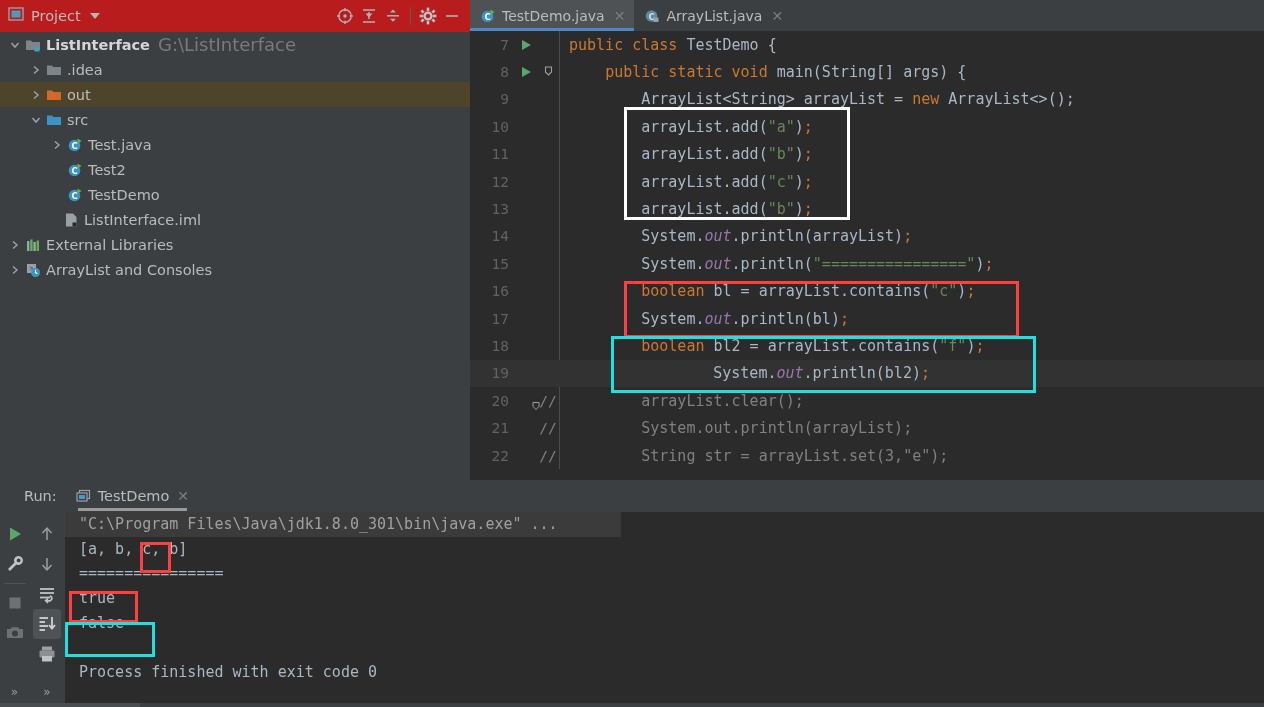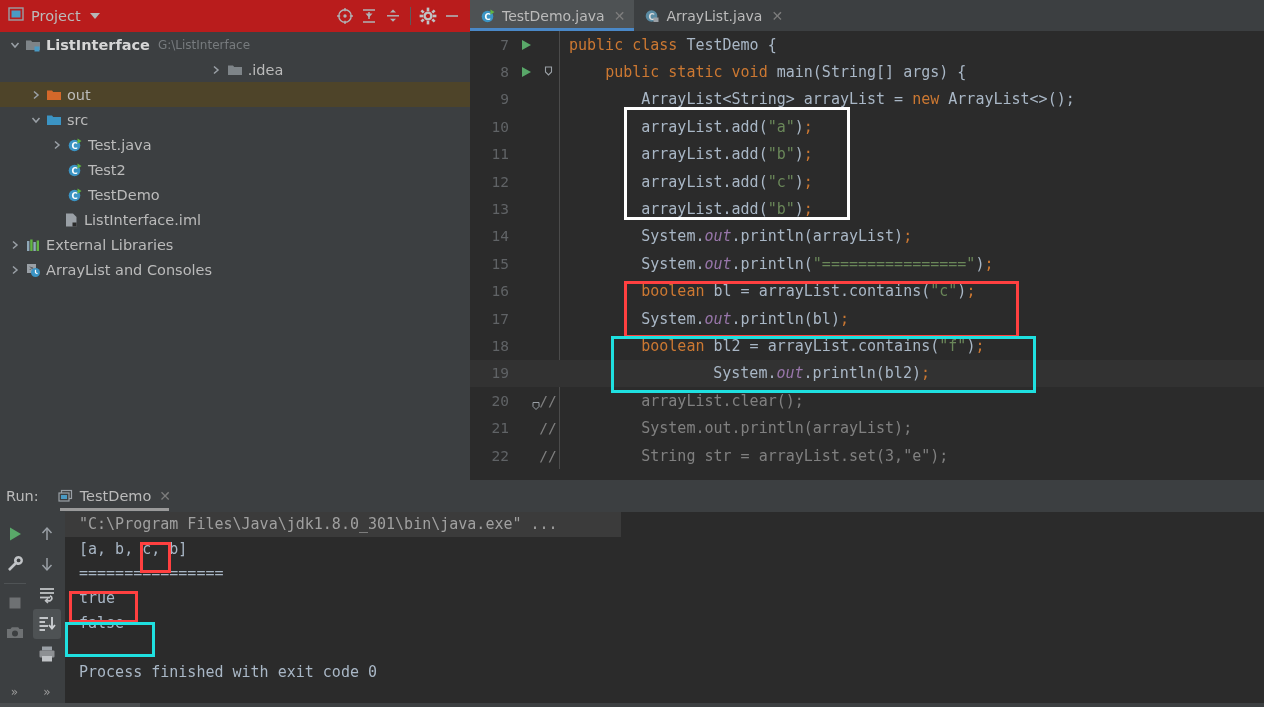--- a/index.html
+++ b/index.html
@@ -50,21 +50,21 @@
     width: 17px; height: 25px; display: flex; align-items: center;
     justify-content: center; flex: 0 0 17px;
   }
   .arrow svg { display: block; }
   .node-icon {
     width: 20px; height: 25px; display: flex; align-items: center;
     justify-content: center; flex: 0 0 20px; margin-right: 3px;
   }
   .node-label { font-size: 14.5px; }
   .node-label.bold { font-weight: bold; color: #d6d6d6; }
-  .node-path { color: #777b7e; font-size: 12px; margin-left: 8px; }
+  .node-path { color: #777b7e; font-size: 18px; margin-left: 8px; }
 
   
   .editor {
     position: absolute; left: 470px; top: 0; width: 794px; height: 480px;
     background: #2b2b2b;
   }
   .tabbar {
     height: 31px; background: #3c3f41; display: flex; align-items: stretch;
     position: relative;
   }
@@ -132,20 +132,21 @@
   .anno.cyan  { border: 3px solid #1fe0e0; }
 
   
   .run-panel {
     position: absolute; left: 0; top: 480px; width: 1264px; height: 227px;
     background: #3c3f41;
   }
   .run-header {
     height: 32px; display: flex; align-items: center; background: #3c3f41;
     position: relative;
+    padding-left: 18px;
   }
   .run-label {
     font-size: 14.5px; color: #bbbbbb; padding-left: 6px; padding-right: 13px;
   }
   .run-tab {
     display: flex; align-items: center; height: 32px; padding: 0 6px 0 6px;
     font-size: 14.5px; color: #bbbbbb; position: relative; cursor: pointer;
   }
   .run-tab::after {
     content: ""; position: absolute; left: 8px; right: 8px; bottom: 1px;
@@ -275,21 +276,21 @@
           </span>
           <span class="node-icon">
             <svg width="16" height="16" viewBox="0 0 16 16">
               <path d="M1 3.5h5l1.2 1.6H15v8H1z" fill="#7e8488"></path>
               <rect x="9.5" y="9.5" width="5" height="5" fill="#4a9ac4"></rect>
             </svg>
           </span>
           <span class="node-label bold">ListInterface</span>
           <span class="node-path">G:\ListInterface</span>
         </div>
-        <div class="tree-row" style="padding-left: 27px; justify-content: center;">
+        <div class="tree-row" style="padding-left: 27px;">
           <span class="arrow">
             <svg width="12" height="12" viewBox="0 0 12 12">
               <polyline points="4,2.5 8,6 4,9.5" fill="none" stroke="#9aa0a6" stroke-width="1.5"></polyline>
             </svg>
           </span>
           <span class="node-icon">
             <svg width="16" height="16" viewBox="0 0 16 16">
               <path d="M1 3.5h5l1.2 1.6H15v8H1z" fill="#7e8488"></path>
             </svg>
           </span>

